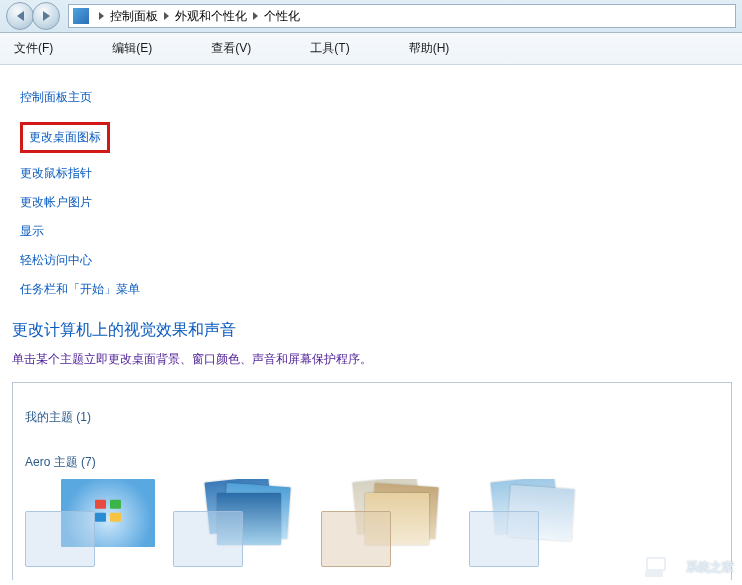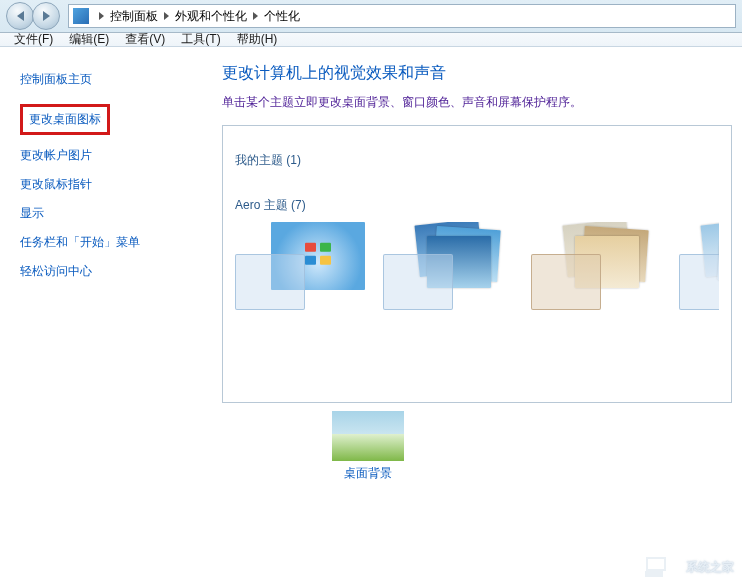--- a/index.html
+++ b/index.html
@@ -13,24 +13,24 @@
 .nav-arrow { width: 0; height: 0; border-top: 5px solid transparent; border-bottom: 5px solid transparent; }
 .nav-arrow.left { border-right: 7px solid #5a7a95; }
 .nav-arrow.right { border-left: 7px solid #5a7a95; }
 
 .addr-bar { flex: 1; height: 24px; background: #fff; border: 1px solid #9cb2c4; display: flex; align-items: center; padding: 0 4px; font-size: 12px; }
 .addr-icon { width: 16px; height: 16px; background: linear-gradient(135deg, #4fa3e0, #2a6eb5); margin-right: 4px; }
 .crumb { color: #000; white-space: nowrap; }
 .crumb-sep { width: 0; height: 0; border-top: 4px solid transparent; border-bottom: 4px solid transparent; border-left: 5px solid #555; margin: 0 6px; }
 
 
-.menubar { height: 14px; background: linear-gradient(to bottom, #f6f9fc, #eef4f9); border-bottom: 1px solid #c8d6e2; display: flex; align-items: center; padding: 0 6px; font-size: 12px; }
+.menubar { height: 32px; background: linear-gradient(to bottom, #f6f9fc, #eef4f9); border-bottom: 1px solid #c8d6e2; display: flex; align-items: center; padding: 0 6px; font-size: 12px; gap: 43px; }
 .menu-item { padding: 2px 8px; color: #1a1a1a; }
 
-.body-area { display: flex; height: calc(100% - 70px); }
+.body-area { display: flex; height: calc(100% - 70px); flex-direction: column; }
 
 
 .sidebar { width: 210px; padding: 18px 0 0 20px; font-size: 12px; position: relative; }
 .side-link { color: #0a5bbf; padding: 6px 0; cursor: pointer; }
 .side-link.home { color: #0a5bbf; font-size: 12px; margin-bottom: 10px; }
 .highlight-box { border: 3px solid #d21919; padding: 4px 6px; display: inline-block; margin-bottom: 6px; }
 .see-also-hdr { color: #7a7a7a; margin-top: 240px; margin-bottom: 4px; }
 
 
 .main { flex: 1; padding: 16px 10px 10px 12px; overflow: hidden; }
@@ -105,26 +105,26 @@
   <div class="menu-item">帮助(H)</div>
 </div>
 
 <div class="body-area">
 
   <div class="sidebar">
     <div class="side-link home">控制面板主页</div>
     <div class="highlight-box">
       <div class="side-link" style="padding:0">更改桌面图标</div>
     </div>
+    <div class="side-link">更改鼠标指针</div>
     <div class="side-link">更改帐户图片</div>
-    <div class="side-link">更改鼠标指针</div>
 
     <div class="side-link">显示</div>
+    <div class="side-link">轻松访问中心</div>
     <div class="side-link">任务栏和「开始」菜单</div>
-    <div class="side-link">轻松访问中心</div>
   </div>
 
   <div class="main">
     <div class="page-title">更改计算机上的视觉效果和声音</div>
     <div class="page-sub">单击某个主题立即更改桌面背景、窗口颜色、声音和屏幕保护程序。</div>
 
     <div class="themes-box">
       <div class="section-label">我的主题 (1)</div>
 
 

